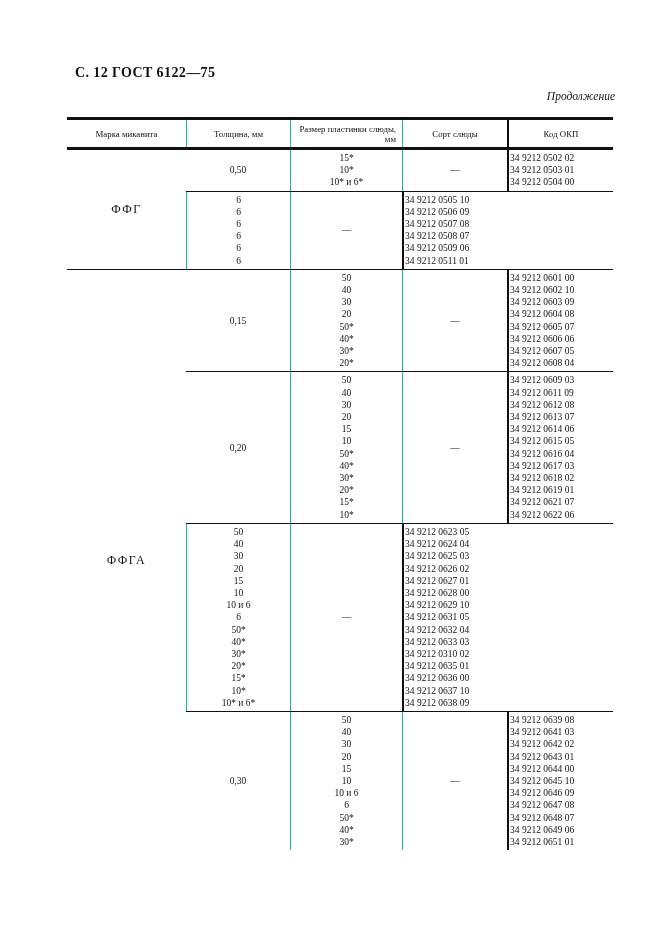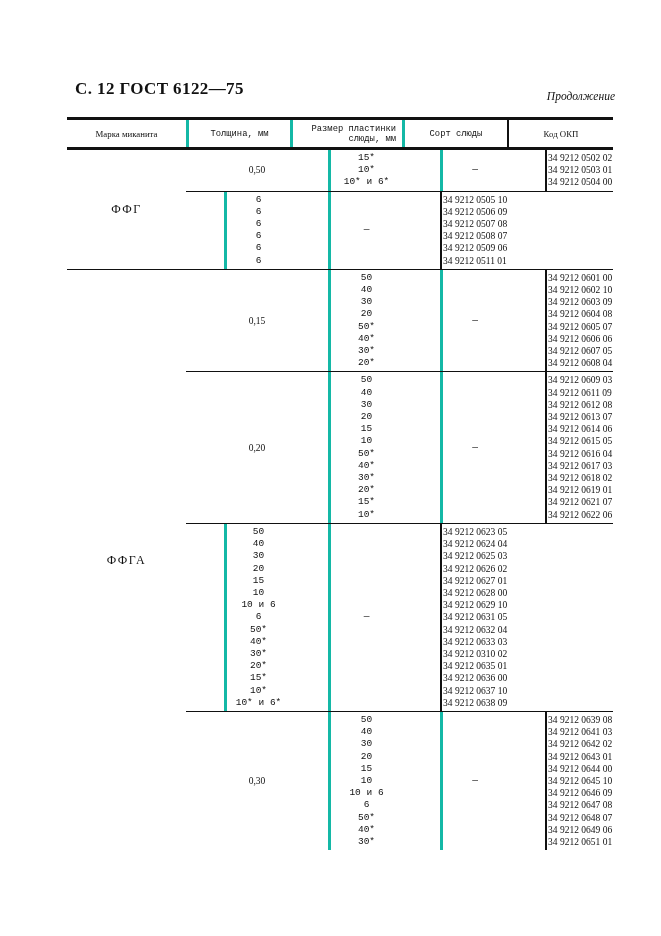--- a/index.html
+++ b/index.html
@@ -7,22 +7,22 @@
     width: 661px; height: 936px;
     background: #ffffff;
     position: relative;
     font-family: "Liberation Serif", "DejaVu Serif", serif;
     color: #111111;
     overflow: hidden;
   }
   * { box-sizing: border-box; }
 
   .page-header {
-    position: absolute; left: 75px; top: 79px;
-    font-size: 17px; font-weight: bold; letter-spacing: 0.4px;
+    position: absolute; left: 75px; top: 65px;
+    font-size: 14px; font-weight: bold; letter-spacing: 0.4px;
     white-space: nowrap;
   }
   .continuation {
     position: absolute; top: 90px; left: 67px; width: 548px;
     text-align: right; font-style: italic; font-size: 11.5px;
   }
 
   .gost-table {
     position: absolute; left: 67px; top: 117px; width: 546px;
     border-top: 3px solid #111;
@@ -32,35 +32,35 @@
     display: grid;
     grid-template-columns: 119px 104px 112px 105px 106px;
     border-bottom: 3px solid #111;
     min-height: 30px;
   }
   .hcell {
     display: flex; align-items: center; justify-content: center;
     text-align: right; font-size: 8.8px; line-height: 10px;
     padding: 2px 6px;
   }
-  .vline  { border-left: 3px solid #14b8a6; font-family: Liberation Mono, monospace; }
+  .vline  { border-left: 1px solid #14b8a6; }
   .vthick { border-left: 2px solid #111; }
 
   .group { display: grid; grid-template-columns: 119px 427px; }
   .group.divided { border-top: 1px solid #111; }
   .group-label {
     display: flex; align-items: center; justify-content: center;
     font-size: 12px; letter-spacing: 1.5px;
   }
   .block {
     display: grid;
     grid-template-columns: 104px 112px 105px 106px;
   }
   .block + .block { border-top: 1px solid #111; }
-  .cell { padding: 2px 0; text-align: center; line-height: 12.2px; margin-left: 38px; }
+  .cell { padding: 2px 0; text-align: center; line-height: 12.2px; }
   .cell.vcenter { display: flex; align-items: center; justify-content: center; }
   .cell.codes { text-align: left; padding-left: 1px; }
   .line { white-space: nowrap; }
 </style>
 </head>
 <body>
 
 <div class="page-header">С. 12 ГОСТ 6122—75</div>
 <div class="continuation">Продолжение</div>
 

